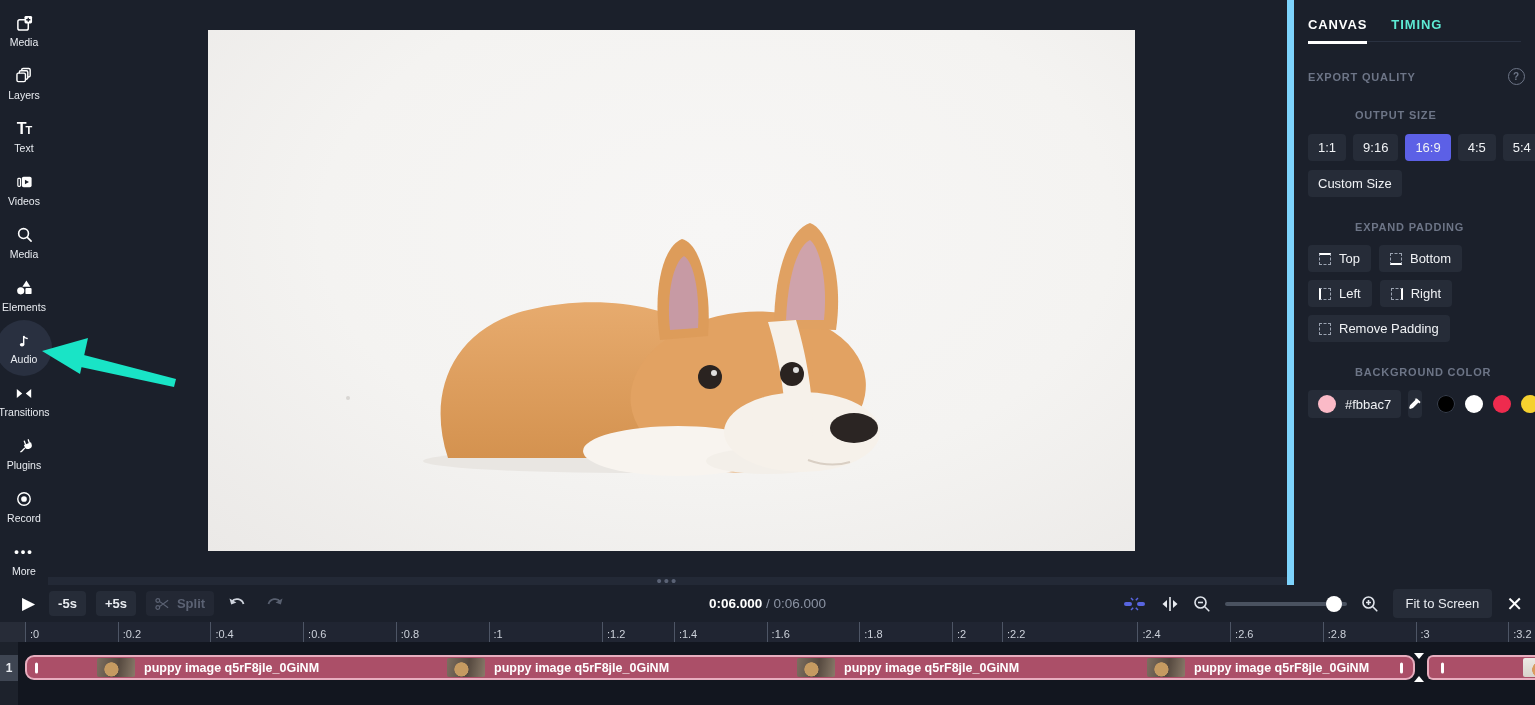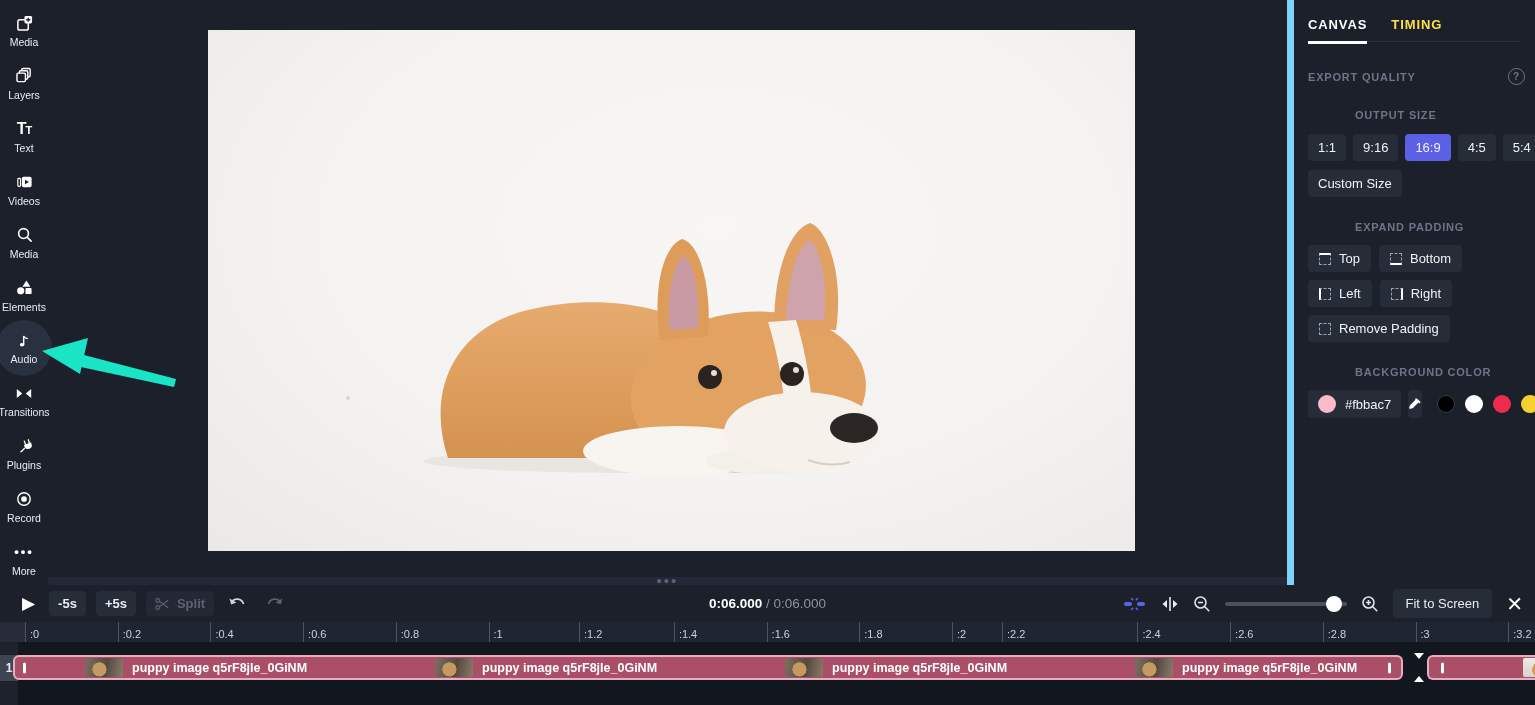--- a/index.html
+++ b/index.html
@@ -22,21 +22,21 @@
       background:radial-gradient(ellipse at 55% 38%, #f7f6f5 0%, #f4f3f1 55%, #ebe9e7 100%);}
   #canvas svg{display:block;}
 
   
   #arrow-overlay{position:absolute;left:36px;top:328px;width:170px;height:66px;pointer-events:none;z-index:6;}
 
   
   #right-panel{position:absolute;top:0;right:0;width:248px;height:585px;background:#1b202b;
       border-left:7px solid #7dd3fc;padding:0 14px;box-sizing:border-box;z-index:3;}
   .tabs{display:flex;gap:24px;padding-top:17px;border-bottom:1px solid #2a3140;}
-  .tab{font-size:13px;font-weight:700;letter-spacing:.9px;color:#fde047;padding-bottom:9px;cursor:pointer;}
+  .tab{font-size:13px;font-weight:700;letter-spacing:.9px;color:#5eead4;padding-bottom:9px;cursor:pointer;}
   .tab.active{color:#fff;box-shadow:0 3px 0 0 #fff;}
   .sec-label{display:flex;justify-content:space-between;align-items:center;
       font-size:11px;font-weight:700;letter-spacing:.8px;color:#6d7587;}
   .help{width:15px;height:15px;border:1.5px solid #6d7587;border-radius:50%;display:flex;align-items:center;
       justify-content:center;font-size:10px;color:#6d7587;margin-right:-4px;cursor:pointer;}
   .chip{background:#262c38;border:none;color:#f0f2f5;border-radius:4px;font-size:13px;padding:6px 10px;
       font-family:"Liberation Sans",sans-serif;cursor:pointer;white-space:nowrap;}
   .chip.active{background:#5c60e6;}
   .row{display:flex;gap:7px;align-items:center;}
   .mt26{margin-top:26px;} .mt24{margin-top:24px;margin-left:47px;} .mt13{margin-top:13px;} .mt12{margin-top:12px;} .mt9{margin-top:9px;}
@@ -80,21 +80,21 @@
   #ruler{position:absolute;left:0;right:0;top:622px;height:20px;background:#202532;z-index:1;}
   #ruler-gutter{position:absolute;left:0;top:0;width:25px;height:20px;background:#272c38;}
   .tick{position:absolute;top:0;height:20px;border-left:1px solid #4d5565;padding-left:4px;}
   .tick span{font-size:11px;color:#ccd1da;position:relative;top:2px;}
   #tracks{position:absolute;left:0;right:0;top:642px;height:63px;background:#12161f;}
   #track-gutter{position:absolute;left:0;top:0;width:18px;height:63px;background:#1d222c;}
   #track-num{position:absolute;left:0;top:13px;width:18px;height:26px;background:#3e4552;display:flex;
       align-items:center;justify-content:center;font-size:12px;font-weight:600;color:#e8ebf0;}
   .clip{position:absolute;top:13px;height:25px;background:#ab4f68;border:2px solid #e7aebf;border-radius:6px;
       box-sizing:border-box;overflow:hidden;cursor:pointer;}
-  #clip-1{left:13px;width:1390px;}
+  #clip-1{left:25px;width:1390px;border-radius:9px;}
   #clip-2{left:1427px;width:116px;border-right:none;border-radius:6px 0 0 6px;}
   .handle{position:absolute;top:50%;transform:translateY(-50%);width:3px;height:11px;background:#fff;border-radius:2px;}
   .seg{position:absolute;top:0;height:100%;display:flex;align-items:center;gap:9px;}
   .thumb{width:38px;height:19px;border-radius:2px;flex:0 0 auto;
       background:radial-gradient(circle at 38% 60%, #c59a61 0%, #c59a61 26%, rgba(0,0,0,0) 28%),
                  linear-gradient(100deg,#7d6f60,#55493f 55%,#8a7b6a);}
   .thumb.orange{background:radial-gradient(circle at 45% 62%, #d99a5e 0%, #d99a5e 32%, rgba(0,0,0,0) 34%),
                  linear-gradient(#eceae5,#d8d3cb);}
   .clip-label{font-size:12.5px;font-weight:700;color:#fff;white-space:nowrap;}
   #junction{position:absolute;left:1412px;top:11px;width:14px;height:29px;z-index:3;}
@@ -399,21 +399,21 @@
   </div>
 
   <div id="ruler">
       <div id="ruler-gutter"></div>
       <span class="tick" style="left: 25px;"><span>:0</span></span>
       <span class="tick" style="left: 117.7px;"><span>:0.2</span></span>
       <span class="tick" style="left: 210.4px;"><span>:0.4</span></span>
       <span class="tick" style="left: 303.1px;"><span>:0.6</span></span>
       <span class="tick" style="left: 395.8px;"><span>:0.8</span></span>
       <span class="tick" style="left: 488.5px;"><span>:1</span></span>
-      <span class="tick" style="left: 579px;"><span>:1.2</span></span>
+      <span class="tick" style="left: 602px;"><span>:1.2</span></span>
       <span class="tick" style="left: 673.9px;"><span>:1.4</span></span>
       <span class="tick" style="left: 766.6px;"><span>:1.6</span></span>
       <span class="tick" style="left: 859.3px;"><span>:1.8</span></span>
       <span class="tick" style="left: 952px;"><span>:2</span></span>
       <span class="tick" style="left: 1002px;"><span>:2.2</span></span>
       <span class="tick" style="left: 1137.4px;"><span>:2.4</span></span>
       <span class="tick" style="left: 1230.1px;"><span>:2.6</span></span>
       <span class="tick" style="left: 1322.8px;"><span>:2.8</span></span>
       <span class="tick" style="left: 1415.5px;"><span>:3</span></span>
       <span class="tick" style="left: 1508.2px;"><span>:3.2</span></span>

